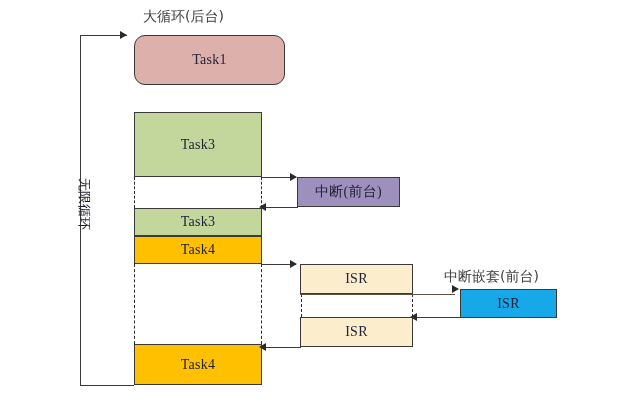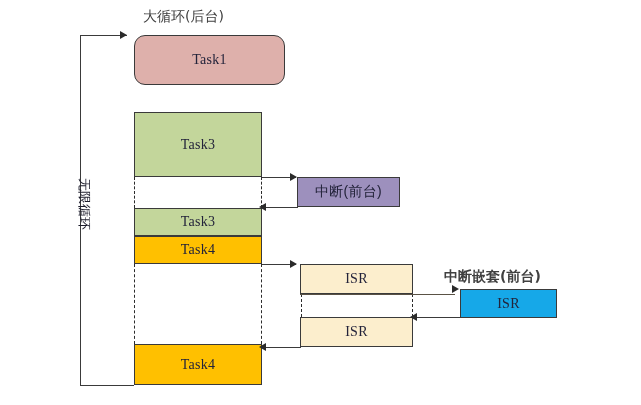--- a/index.html
+++ b/index.html
@@ -12,21 +12,21 @@
 
   
   .box{
     position:absolute;box-sizing:border-box;
     border:1px solid #3a3a3a;
     display:flex;align-items:center;justify-content:center;
     font-size:14px;letter-spacing:.3px;
     color:#23233a;
     white-space:nowrap;
   }
-  .cjk{font-family:Liberation Sans, sans-serif;font-size:14px;}
+  .cjk{font-family:Liberation Serif, serif;font-size:14px;}
 
   
   .label{
     position:absolute;white-space:nowrap;
     font-family:"DejaVu Sans","Liberation Sans",sans-serif;
     font-size:14px;color:#404040;
   }
   .vlabel{
     position:absolute;white-space:nowrap;
     font-family:"DejaVu Sans","Liberation Sans",sans-serif;
@@ -114,21 +114,21 @@
   <div class="vdash" style="left:301px;top:294px;height:23px;"></div>
   <div class="vdash" style="left:412px;top:294px;height:23px;"></div>
 
   <div class="box" style="left:300px;top:317px;width:113px;height:30px;background:#fceecd;">
     <span>ISR</span>
   </div>
 
   <div class="hline" style="left:264px;top:347px;width:37px;"></div>
   <div class="arrow-l" style="left:259px;top:342.5px;"></div>
 
-  <div class="label" style="left:444px;top:268px;font-weight:bold;">中断嵌套(前台)</div>
+  <div class="label" style="left:444px;top:268px;">中断嵌套(前台)</div>
 
   <div class="hthick" style="left:300px;top:294px;width:155px;"></div>
   <div class="arrow-r" style="left:452px;top:284.5px;"></div>
 
   <div class="box" style="left:460px;top:289px;width:97px;height:29px;background:#16a8e8;">
     <span>ISR</span>
   </div>
 
   <div class="hline" style="left:416px;top:317px;width:46px;"></div>
   <div class="arrow-l" style="left:410px;top:312.5px;"></div>

